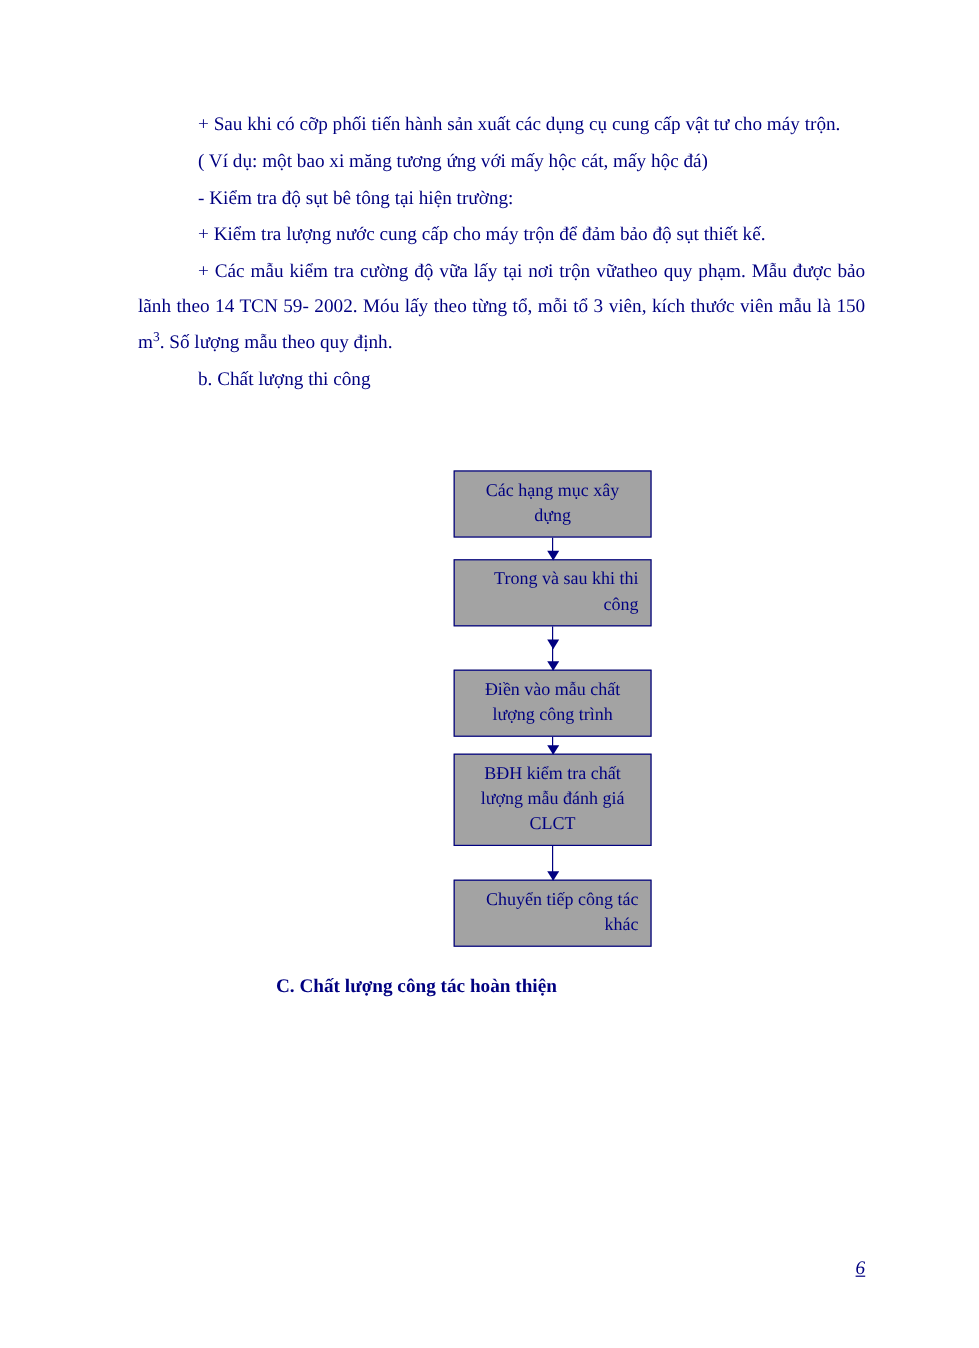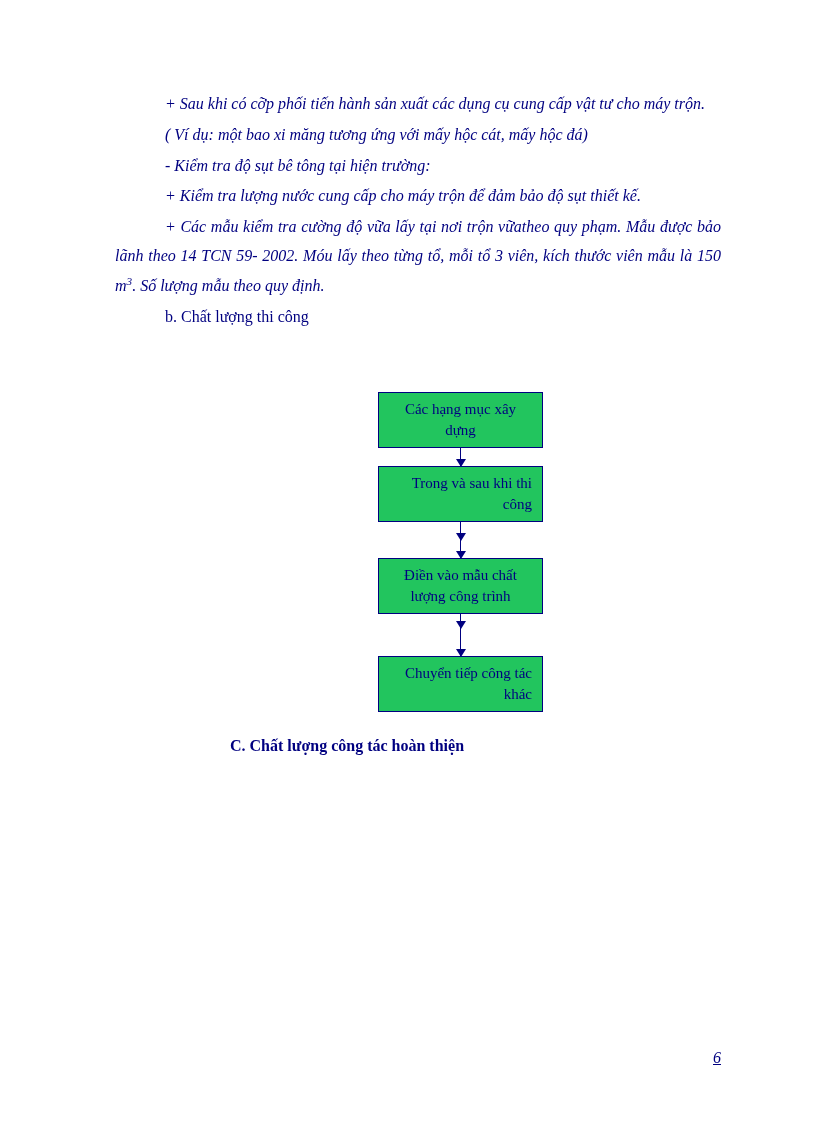--- a/index.html
+++ b/index.html
@@ -16,21 +16,20 @@
       font-size: 16px;
       line-height: 1.8;
       position: relative;
     }
     .page-content {
       padding: 90px 95px 60px 115px;
     }
     .paragraph {
       text-align: justify;
       margin-bottom: 2px;
-      font-style: italic;
     }
     .indent-1 {
       text-indent: 50px;
     }
     .indent-2 {
       text-indent: 50px;
     }
     .section-heading {
       font-weight: normal;
       margin-top: 2px;
@@ -50,21 +49,21 @@
       margin-left: 85px;
     }
     .flow-box {
       border: 1.5px solid #000080;
       width: 165px;
       padding: 6px 10px;
       text-align: center;
       font-size: 15px;
       line-height: 1.4;
       color: #000080;
-      background: #22c55e;
+      background: #a3a3a3;
     }
     .flow-box-left {
       text-align: right;
     }
     .flow-arrow {
       width: 1.5px;
       background: #000080;
       position: relative;
     }
     .flow-arrow::after {
@@ -121,20 +120,21 @@
   <p class="section-heading">b. Chất lượng thi công</p>
 
   <div class="flowchart">
     <div class="flow-box">Các hạng mục xây dựng</div>
     <div class="flow-arrow arrow-h18"></div>
     <div class="flow-box flow-box-left">Trong và sau khi thi công</div>
     <div class="flow-arrow arrow-h18"></div>
     <div class="flow-arrow arrow-h18"></div>
     <div class="flow-box">Điền vào mẫu chất lượng công trình</div>
     <div class="flow-arrow arrow-h14"></div>
+    <div class="flow-box">BĐH kiểm tra chất lượng mẫu đánh giá CLCT</div>
     <div class="flow-arrow arrow-h28"></div>
     <div class="flow-box flow-box-left">Chuyển tiếp công tác khác</div>
   </div>
 
   <p class="section-heading-c">C. Chất lượng công tác hoàn thiện</p>
 
 </div>
 
 <div class="page-number">6</div>
 

